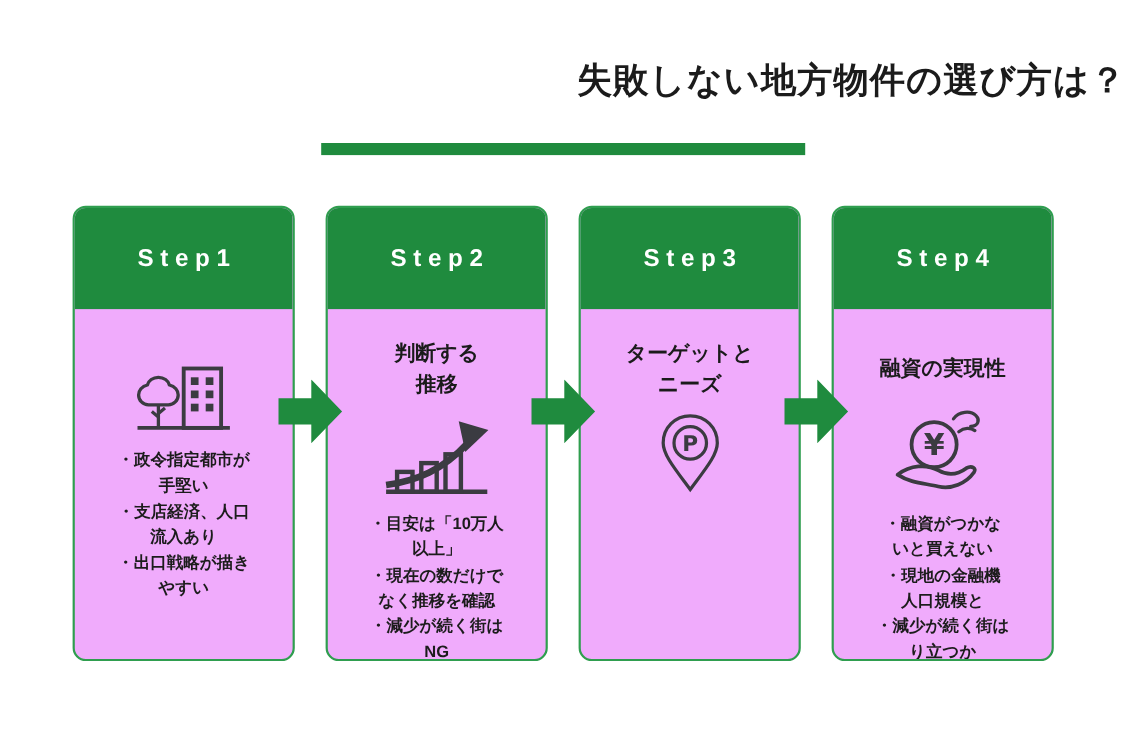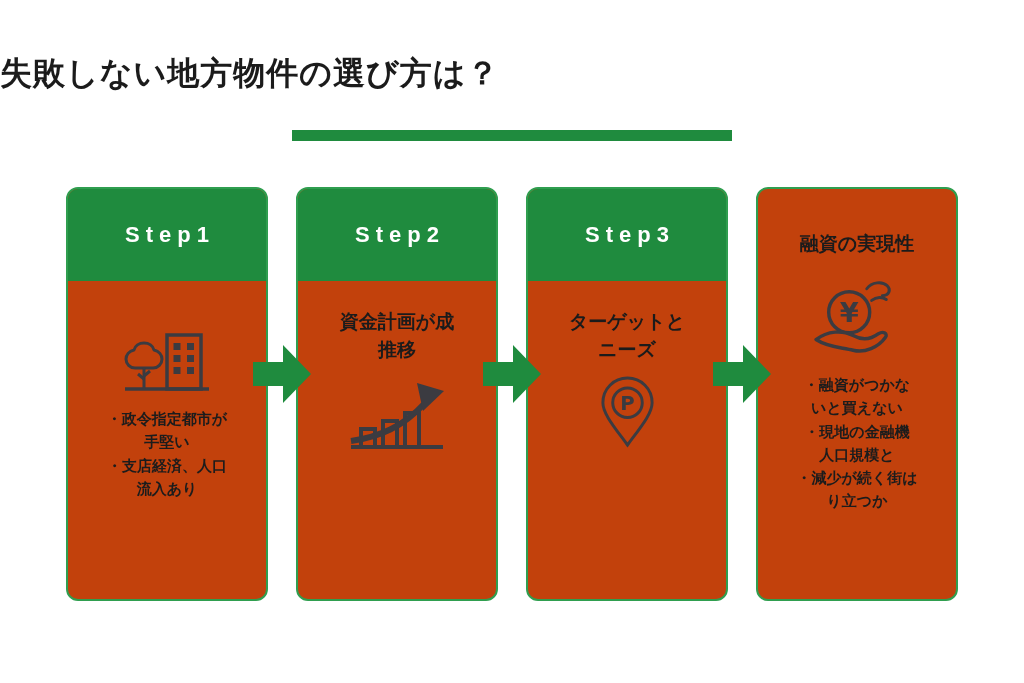--- a/index.html
+++ b/index.html
@@ -2,34 +2,34 @@
 <html><head>
 <meta charset="utf-8">
 <style>
   html, body { margin:0; padding:0; }
   body {
     width:1024px; height:683px; background:#ffffff; overflow:hidden;
     font-family:"Liberation Sans","DejaVu Sans",sans-serif;
     color:#1c1c1c;
   }
   .page-title {
-    margin-top:52px; text-align:left;
+    margin-top:52px; text-align:right;
     font-size:32px; font-weight:800; letter-spacing:1px; color:#1b1b1b;
   }
   .title-underline {
     width:440px; height:11px; margin:34px auto 0;
     background:#1f8b3e;
   }
   .cards-row {
     position:relative; width:892px; margin:46px auto 0;
     display:flex; gap:28px;
   }
   .step-card {
     width:202px; height:414px; box-sizing:border-box;
-    background:#c2410c; border:2px solid #2f9e4f; border-radius:12px;
+    background:#f0abfc; border:2px solid #2f9e4f; border-radius:12px;
     overflow:hidden;
   }
   .card-header {
     height:92px; background:#1f8b3e;
     display:flex; align-items:center; justify-content:center;
   }
   .step-label {
     color:#ffffff; font-size:22px; font-weight:700;
     letter-spacing:6px; padding-left:6px;
   }
@@ -84,42 +84,52 @@
           <line class="icon-stroke" x1="27" y1="39" x2="27" y2="60" stroke-width="3"></line>
           <line class="icon-stroke" x1="27" y1="50" x2="21" y2="45" stroke-width="3"></line>
           <line class="icon-stroke" x1="27" y1="47" x2="33" y2="42" stroke-width="3"></line>
         </svg>
       </div>
       <div class="bullets">
         <div class="bullet">・政令指定都市が
 手堅い</div>
         <div class="bullet">・支店経済、人口
 流入あり</div>
+        <div class="bullet">・出口戦略が描き
+やすい</div>
       </div>
     </div>
   </div>
 
   <div class="step-card">
     <div class="card-header">
       <span class="step-label">Step2</span>
     </div>
     <div class="card-body">
       <div class="card-heading">
-        <span>資金計画が成
+        <span>判断する
 推移</span>
       </div>
       <div class="icon-box">
         <svg width="100" height="74" viewBox="0 0 100 74">
           <line class="icon-stroke" x1="4" y1="68" x2="96" y2="68" stroke-width="4"></line>
           <rect class="icon-stroke" x="14" y="50" width="14" height="18" stroke-width="4"></rect>
           <rect class="icon-stroke" x="36" y="42" width="14" height="26" stroke-width="4"></rect>
           <rect class="icon-stroke" x="58" y="34" width="14" height="34" stroke-width="4"></rect>
           <path class="icon-stroke" stroke-width="6" d="M4 62 C 32 58, 56 48, 78 24"></path>
           <polygon points="70,4 97,12 76,32" fill="#3b3b41"></polygon>
         </svg>
+      </div>
+      <div class="bullets">
+        <div class="bullet">・目安は「10万人
+以上」</div>
+        <div class="bullet">・現在の数だけで
+なく推移を確認</div>
+        <div class="bullet">・減少が続く街は
+NG</div>
       </div>
     </div>
   </div>
 
   <div class="step-card">
     <div class="card-header">
       <span class="step-label">Step3</span>
     </div>
     <div class="card-body">
       <div class="card-heading">
@@ -132,20 +142,23 @@
           <circle class="icon-stroke" cx="32" cy="29" r="15" stroke-width="3"></circle>
           <text x="32" y="36" font-size="20" font-weight="700" text-anchor="middle" fill="#3b3b41" font-family="DejaVu Sans, sans-serif">P</text>
         </svg>
       </div>
       <div class="bullets">
       </div>
     </div>
   </div>
 
   <div class="step-card">
+    <div class="card-header">
+      <span class="step-label">Step4</span>
+    </div>
     <div class="card-body">
       <div class="card-heading">
         <span>融資の実現性</span>
       </div>
       <div class="icon-box">
         <svg width="96" height="82" viewBox="0 0 96 84">
           <circle class="icon-stroke" cx="40" cy="34" r="21" stroke-width="3.5" fill="#ffffff"></circle>
           <text x="40" y="44" font-size="28" font-weight="700" text-anchor="middle" fill="#3b3b41" font-family="DejaVu Sans, sans-serif">¥</text>
           <path class="icon-stroke" stroke-width="3" stroke-linecap="round" d="M58 10 C63 3 74 2 79 7 C83 11 81 17 74 17"></path>
           <path class="icon-stroke" stroke-width="3" stroke-linecap="round" d="M63 22 C68 18 74 18 78 21"></path>

